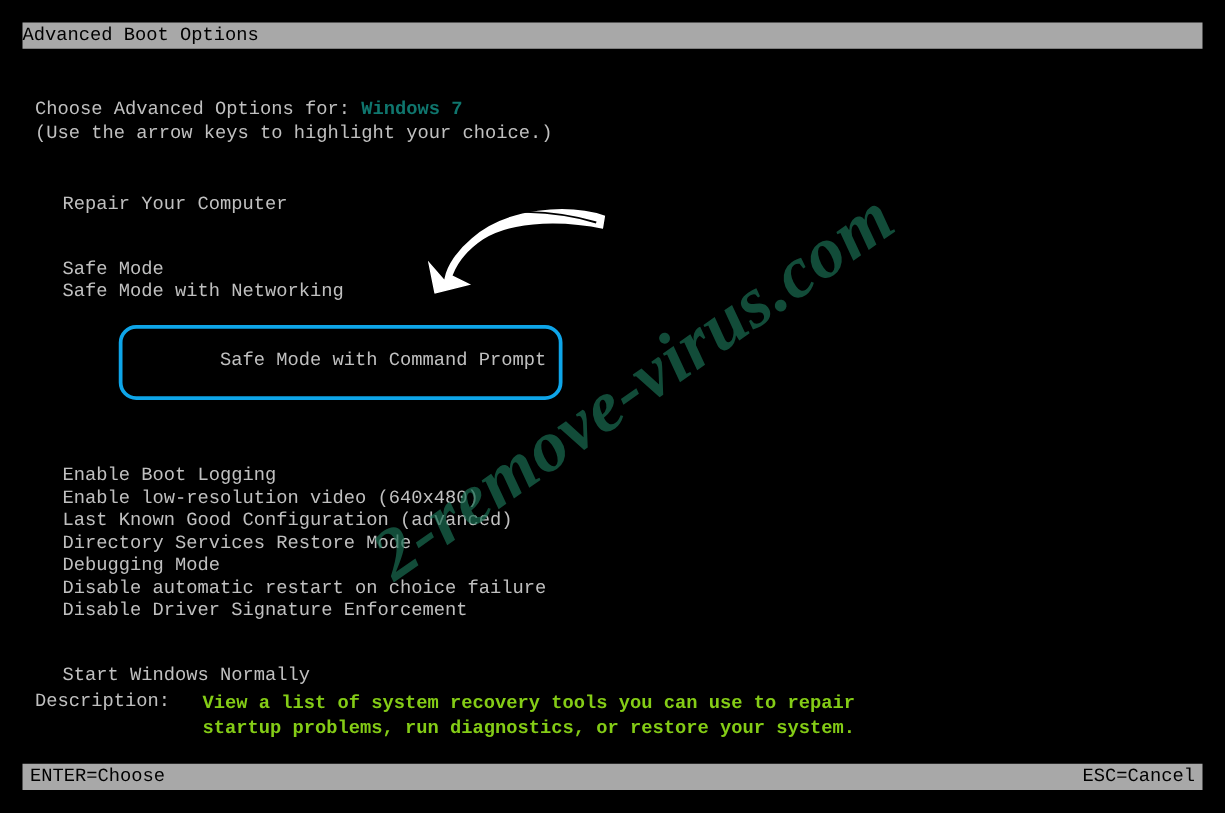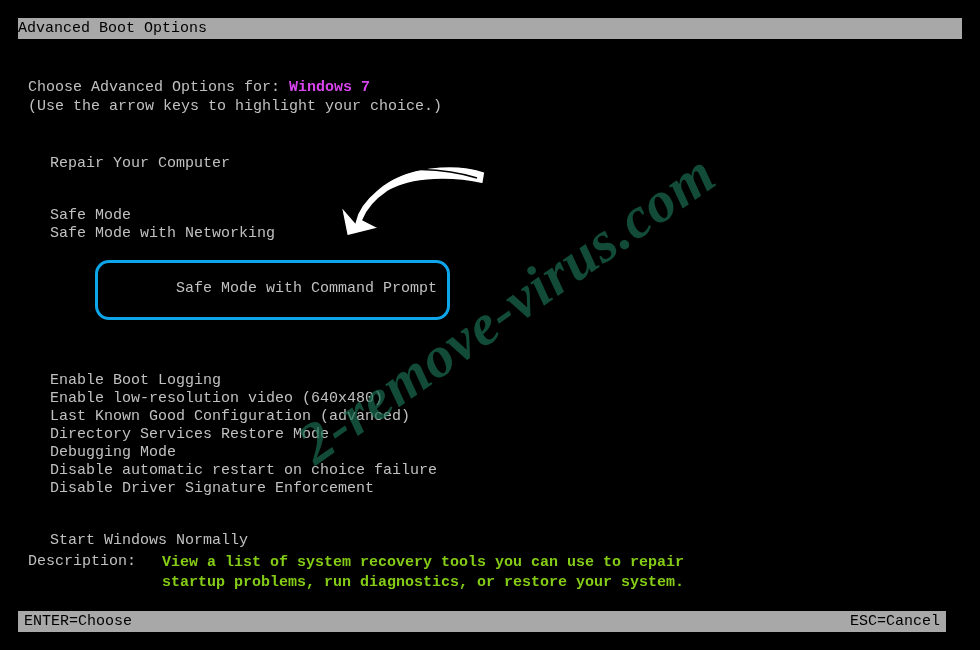--- a/index.html
+++ b/index.html
@@ -21,21 +21,21 @@
     bottom: 18px;
   }
   .title-bar {
     background: #a8a8a8;
     color: #000;
     padding: 2px 0;
     font-weight: normal;
     margin-bottom: 40px;
   }
   .prompt-line { margin-bottom: 2px; padding-left: 10px; }
-  .os-name { color: #d946ef; font-weight: bold; }
+  .os-name { color: #0f766e; font-weight: bold; }
   .hint { margin-bottom: 40px; padding-left: 10px; }
   .menu { padding-left: 32px; }
   .menu-item { white-space: pre; margin-bottom: 1px; cursor: pointer; }
   .gap { height: 34px; }
   .highlight {
     display: inline-block;
     border: 3px solid #0ea5e9;
     border-radius: 14px;
     padding: 0 10px 3px 6px;
     margin-left: -9px;
@@ -45,21 +45,21 @@
     position: absolute;
     bottom: 40px;
     left: 10px;
     right: 10px;
     display: flex;
   }
   .desc-label { width: 134px; flex-shrink: 0; }
   .desc-text { color: #84cc16; font-weight: bold; max-width: 560px; line-height: 1.3; }
   .footer-bar {
     position: absolute;
-    left: 0; right: 16px; bottom: 0;
+    left: 0; right: 0; bottom: 0;
     background: #a8a8a8;
     color: #000;
     display: flex;
     justify-content: space-between;
     padding: 2px 6px;
   }
   .arrow {
     position: absolute;
     left: 335px;
     top: 160px;

